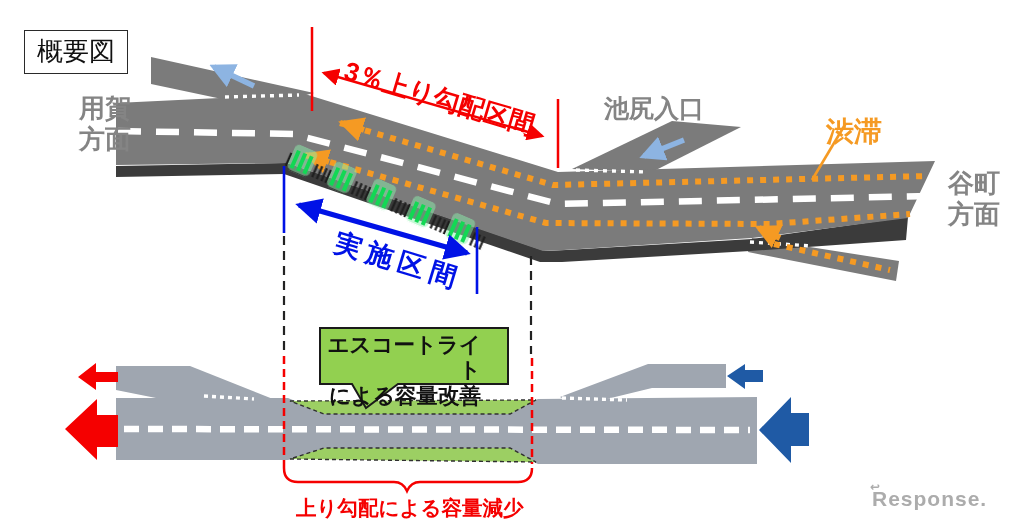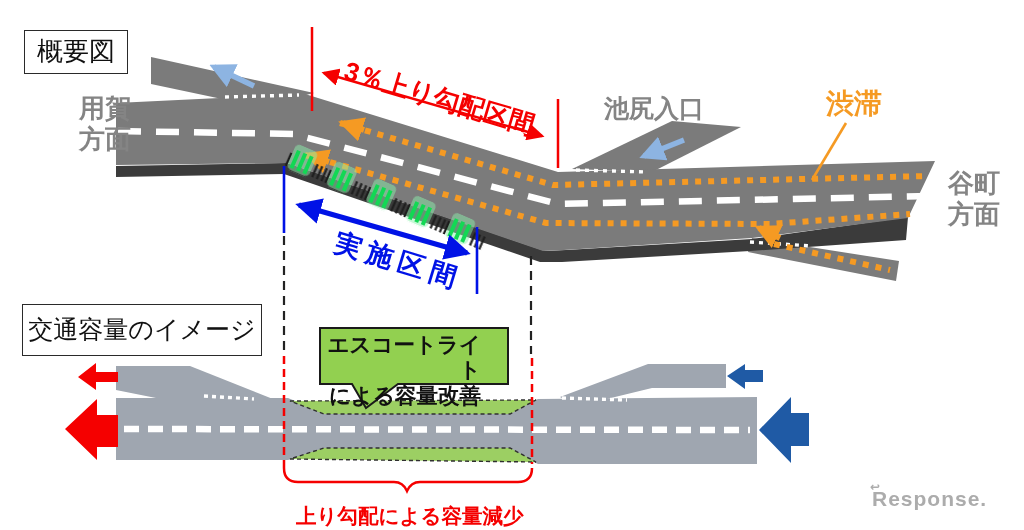--- a/index.html
+++ b/index.html
@@ -2,21 +2,21 @@
 <html style="--road-gray: #7B7B7B; --road-edge-dark: #3B3B3B; --capacity-band-gray: #9FA6B0; --congestion-orange: #F59A23; --highlight-red: #F50000; --section-blue: #0012E6; --inflow-deep-blue: #1F5AA5; --ramp-arrow-blue: #8DB4E2; --escort-green-box: #92D050; --capacity-green: #9CCF63; --escort-light-green: #12D854; --label-gray: #848484; --watermark-gray: #ACACAC;"><head>
 <meta charset="utf-8">
 <style>
   html,body{margin:0;padding:0;background:#fff;}
   #stage{position:relative;width:1024px;height:530px;background:#fff;overflow:hidden;
          font-family:"Liberation Sans","DejaVu Sans",sans-serif;}
   #vector{position:absolute;left:0;top:0;}
   .lbl{position:absolute;font-weight:bold;white-space:nowrap;}
   .ml{white-space:pre-line;text-align:right;line-height:1.18;}
   .gray{color:var(--label-gray);}
-  .orange-t{color:var(--congestion-orange);}
+  .orange-t{color:var(--congestion-orange);margin-top:28px;}
   .red-t{color:var(--highlight-red);}
   .blue-t{color:var(--section-blue);}
   .boxed{position:absolute;background:#fff;border:1.6px solid #2a2a2a;color:#111;
          font-weight:normal;text-align:center;}
   
   .f-road{fill:var(--road-gray);}
   .f-dark{fill:var(--road-edge-dark);}
   .f-band{fill:var(--capacity-band-gray);}
   .f-green{fill:var(--capacity-green);stroke:#2f2f2f;stroke-width:1.4;stroke-dasharray:4 3;}
   .f-bubble{fill:var(--escort-green-box);stroke:#1a1a1a;stroke-width:2;}
@@ -161,24 +161,23 @@
 
   <div class="lbl orange-t" style="left:826px;top:85px;font-size:28px;">渋滞</div>
 
   <div class="lbl gray ml" style="left:930px;top:168px;width:70px;font-size:26px;">谷町
 方面</div>
 
 
   <div class="lbl blue-t" style="left:332px;top:222px;width:150px;font-size:27px;letter-spacing:6px;text-align:center;
               transform:rotate(17deg);transform-origin:0 0;">実施区間</div>
 
-  <div class="boxed" style="left:22px;top:304px;width:238px;height:50px;font-size:25px;line-height:48px;">交通容量のイメージ</div>
 
   <div class="lbl ml" style="left:320px;top:333px;width:161px;font-size:21.5px;color:#111;">エスコートライト
 による容量改善</div>
 
-  <div class="lbl red-t" style="left:296px;top:494px;width:224px;font-size:20.5px;text-align:center;margin-top:8px;">上り勾配による容量減少</div>
+  <div class="lbl red-t" style="left:296px;top:494px;width:224px;font-size:20.5px;text-align:center;">上り勾配による容量減少</div>
 
   <div class="watermark">
     <span class="wm-arrow">↩</span>
     <span>Response.</span>
   </div>
 </div>
 
 </body></html>

